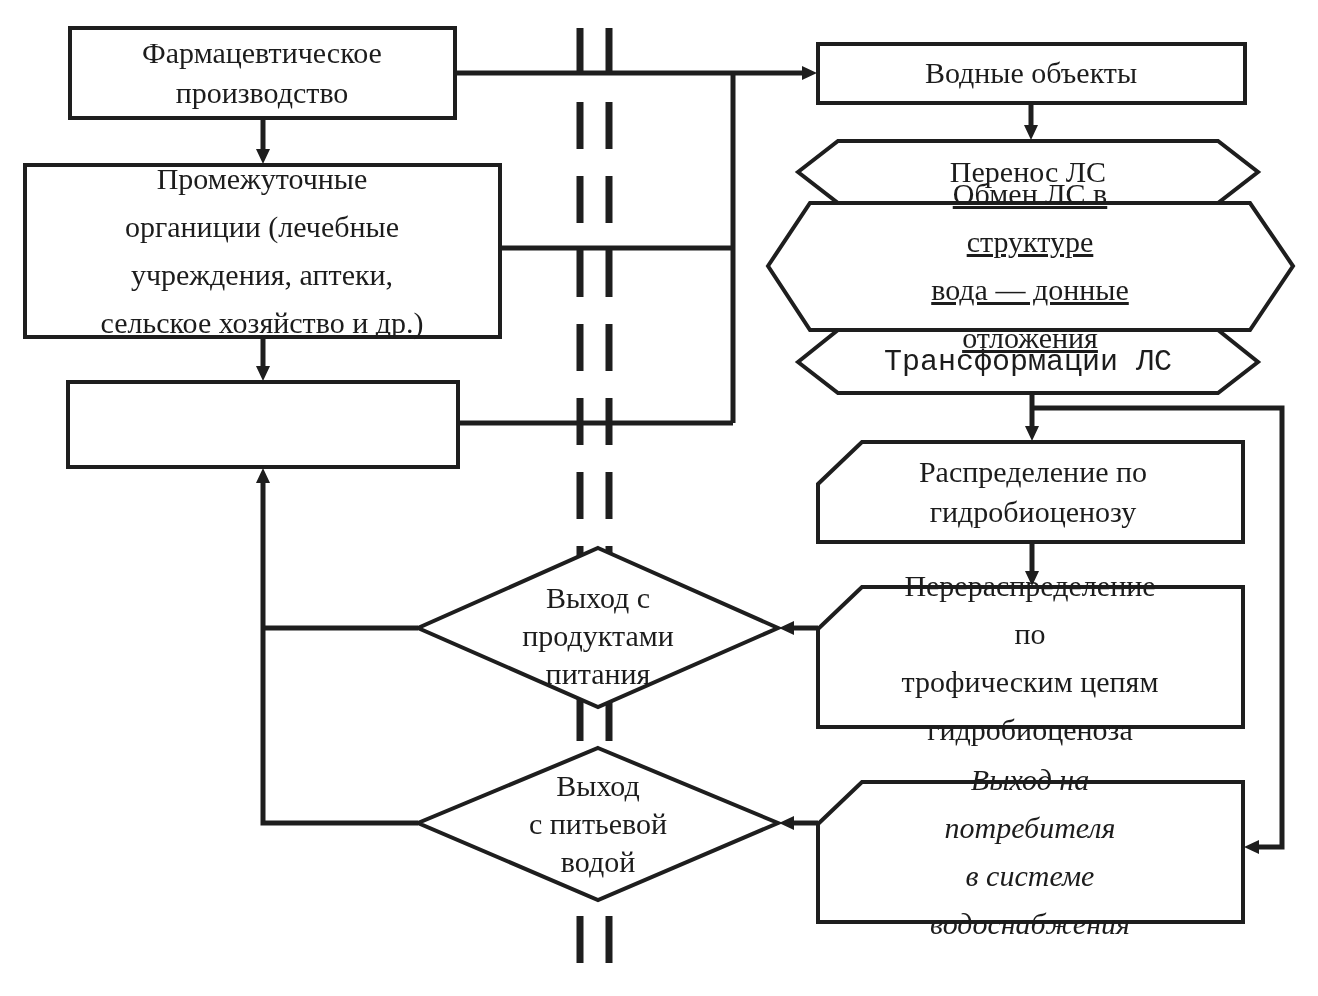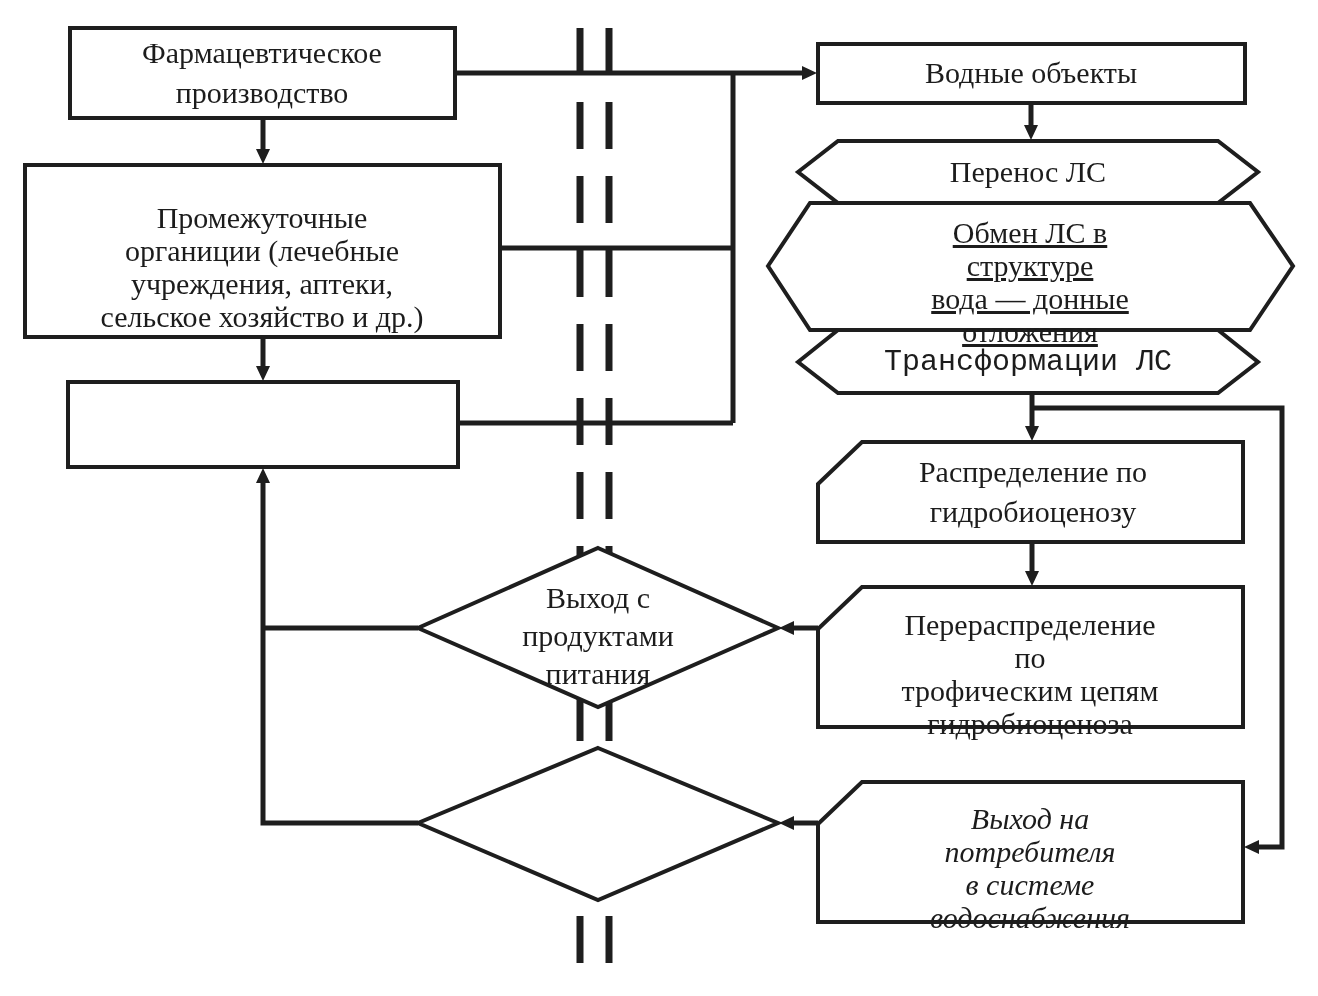--- a/index.html
+++ b/index.html
@@ -15,21 +15,21 @@
     position:absolute;
     transform:translate(-50%,-50%);
     text-align:center;
     white-space:pre-line;
     font-family:"Liberation Serif","DejaVu Serif",serif;
     font-size:30px;
     line-height:40px;
     color:#1c1c1c;
     pointer-events:none;
   }
-  .lh42{line-height:33px;margin-top:16px;}
+  .lh42{line-height:48px;}
   .lh38{line-height:38px;}
 </style>
 </head>
 <body>
 
 <div class="stage">
 
   <svg width="1318" height="996" viewBox="0 0 1318 996">
 
     <g stroke="#1e1e1e" stroke-width="7" stroke-dasharray="47 27" fill="none">
@@ -105,18 +105,21 @@
 гидробиоценозу</div>
 
   <div class="label lh42" style="left:1030px;top:658px;">Перераспределение по
 трофическим цепям
 гидробиоценоза</div>
 
   <div class="label lh38" style="left:598px;top:628px;margin-top:8px;">Выход с
 продуктами
 питания</div>
 
+  <div class="label lh38" style="left:598px;top:824px;">Выход
+с питьевой
+водой</div>
 
   <div class="label lh42" style="left:1030px;top:852px;font-style:italic;">Выход на потребителя
 в системе
 водоснабжения</div>
 
 </div>
 
 </body></html>

